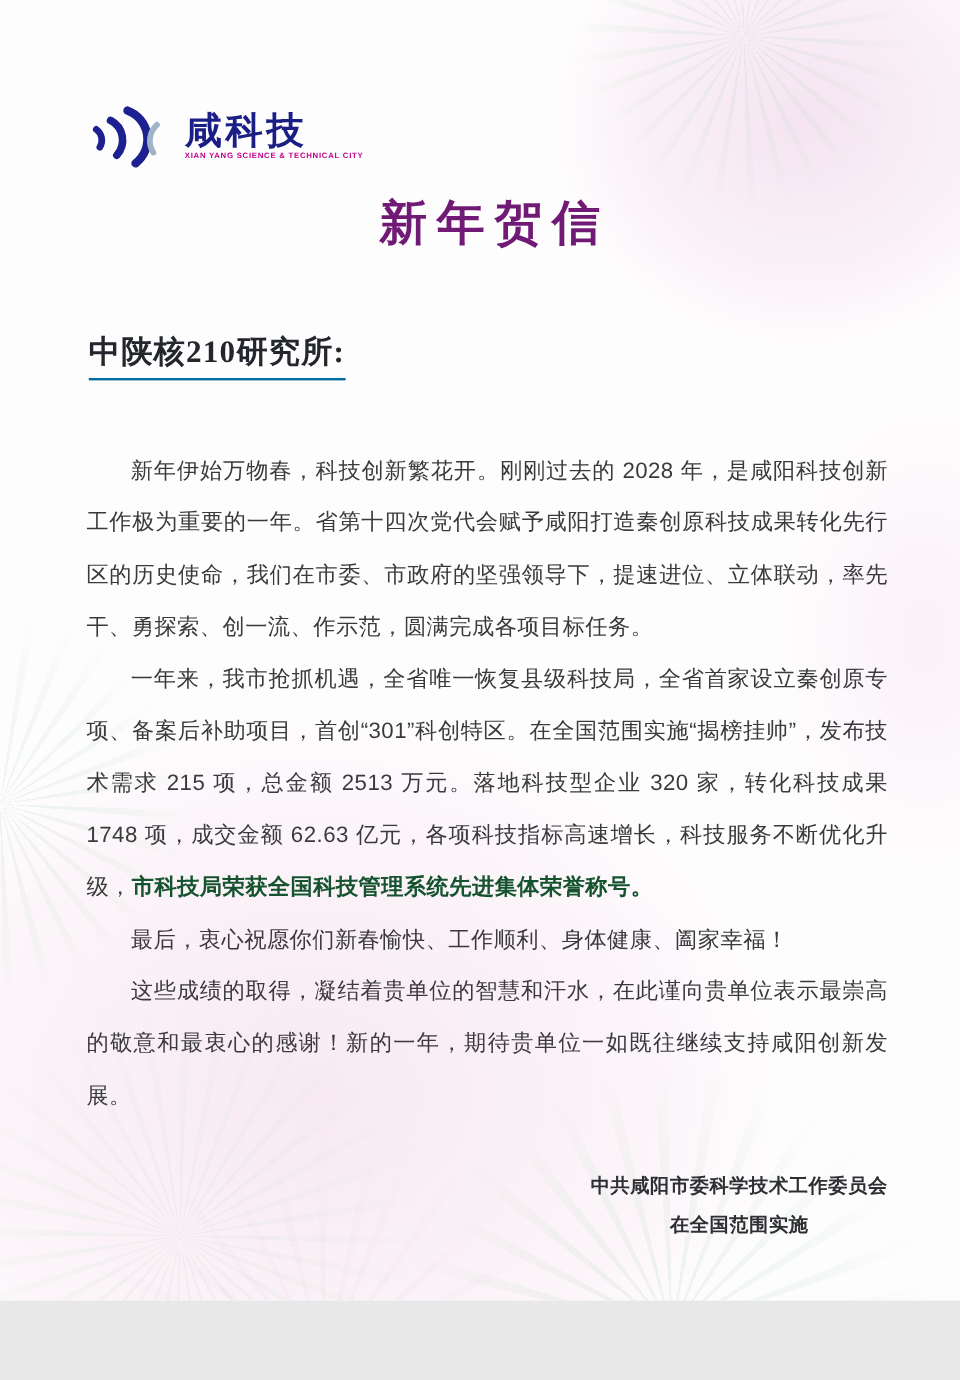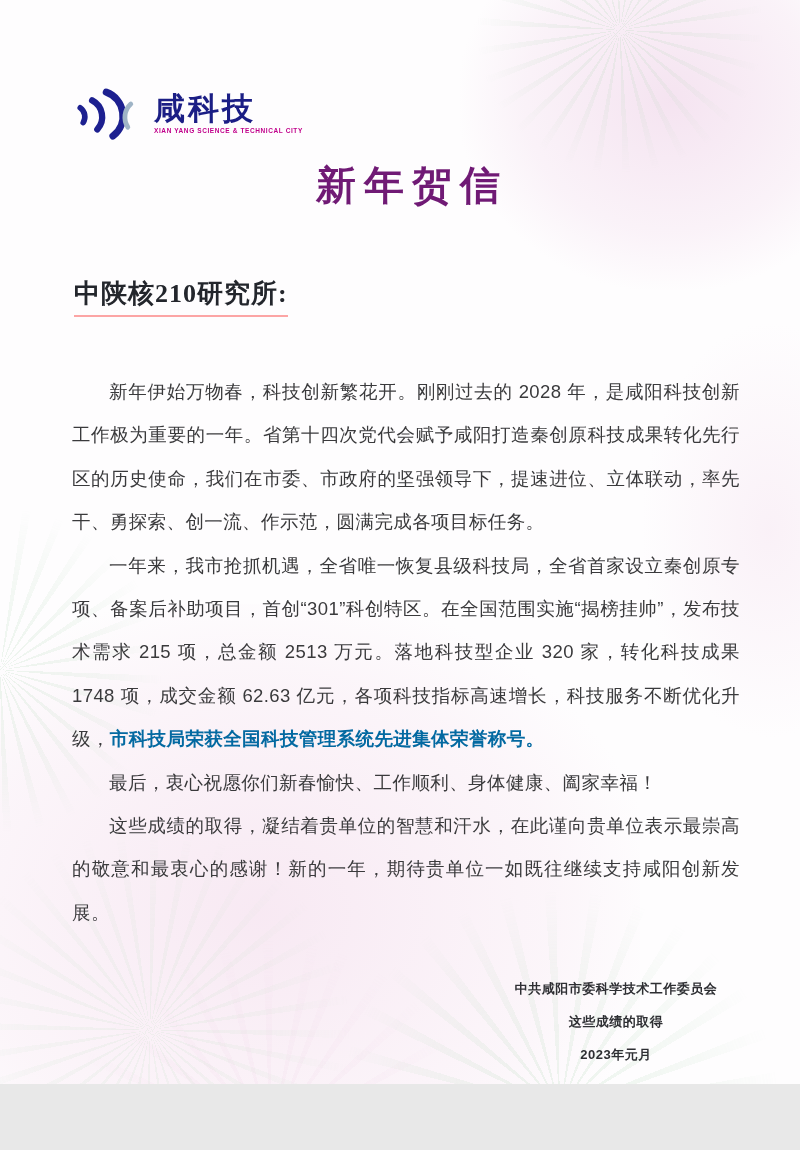--- a/index.html
+++ b/index.html
@@ -98,47 +98,47 @@
     position:absolute;
     left:74px; top:276px;
     font-family:"Liberation Serif", serif;
     font-size:26px;
     font-weight:700;
     color:#23262c;
     letter-spacing:1px;
   }
   .salutation .inner{
     display:inline-block;
-    border-bottom:2px solid #fca5a5;
+    border-bottom:2px solid #0369a1;
     padding-bottom:4px;
   }
   .letter-body{
     position:absolute;
     left:72px; top:370px;
     width:668px;
     font-size:18.5px;
     line-height:43.4px;
     color:#3a3a3c;
     text-align:justify;
     letter-spacing:0.4px;
   }
   .letter-body p{
     margin:0;
     text-indent:2em;
   }
   .letter-body .bold{
     font-weight:700;
-    color:#0369a1;
+    color:#14532d;
   }
   .signature{
     position:absolute;
     left:470px; top:972px;
     width:292px;
     text-align:center;
-    font-size:13px;
+    font-size:16px;
     font-weight:700;
     color:#2e2f33;
     line-height:33px;
     letter-spacing:0.5px;
   }
 </style>
 </head>
 <body>
 
 <div class="page">
@@ -173,17 +173,16 @@
 
   <div class="letter-body">
       <p><span>新年伊始万物春，科技创新繁花开。刚刚过去的 2028 年，是咸阳科技创新工作极为重要的一年。省第十四次党代会赋予咸阳打造秦创原科技成果转化先行区的历史使命，我们在市委、市政府的坚强领导下，提速进位、立体联动，率先干、勇探索、创一流、作示范，圆满完成各项目标任务。</span></p>
       <p><span>一年来，我市抢抓机遇，全省唯一恢复县级科技局，全省首家设立秦创原专项、备案后补助项目，首创“301”科创特区。在全国范围实施“揭榜挂帅”，发布技术需求 215 项，总金额 2513 万元。落地科技型企业 320 家，转化科技成果 1748 项，成交金额 62.63 亿元，各项科技指标高速增长，科技服务不断优化升级，</span><span class="bold">市科技局荣获全国科技管理系统先进集体荣誉称号。</span></p>
       <p><span>最后，衷心祝愿你们新春愉快、工作顺利、身体健康、阖家幸福！</span></p>
       <p><span>这些成绩的取得，凝结着贵单位的智慧和汗水，在此谨向贵单位表示最崇高的敬意和最衷心的感谢！新的一年，期待贵单位一如既往继续支持咸阳创新发展。</span></p>
     </div>
 
   <div class="signature">
     <div>中共咸阳市委科学技术工作委员会</div>
-    <div>这些成绩的取得</div>
-    <div>2023年元月</div>
+    <div>在全国范围实施</div>
   </div>
 
 </div>
 
 </body></html>

